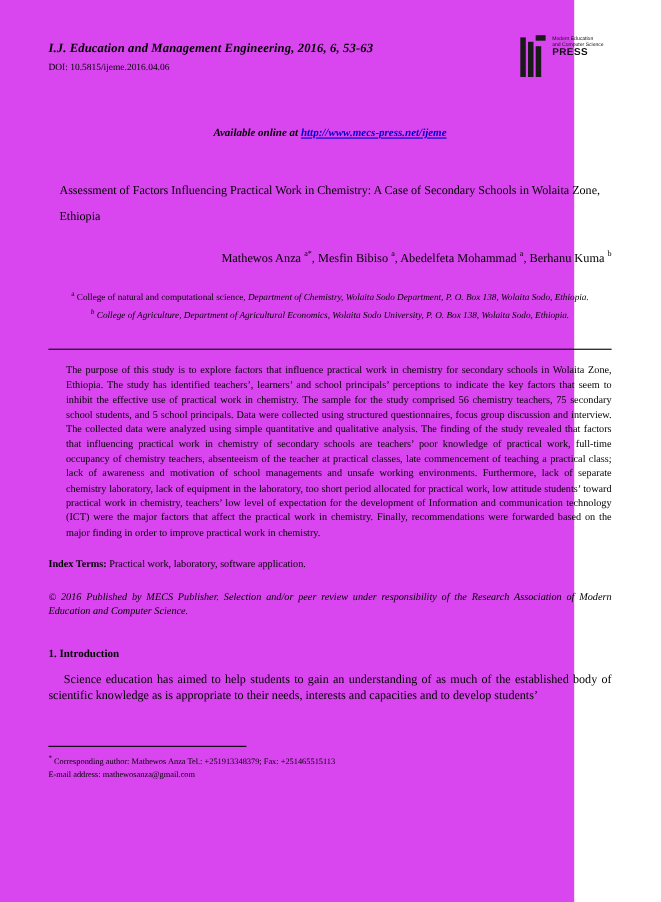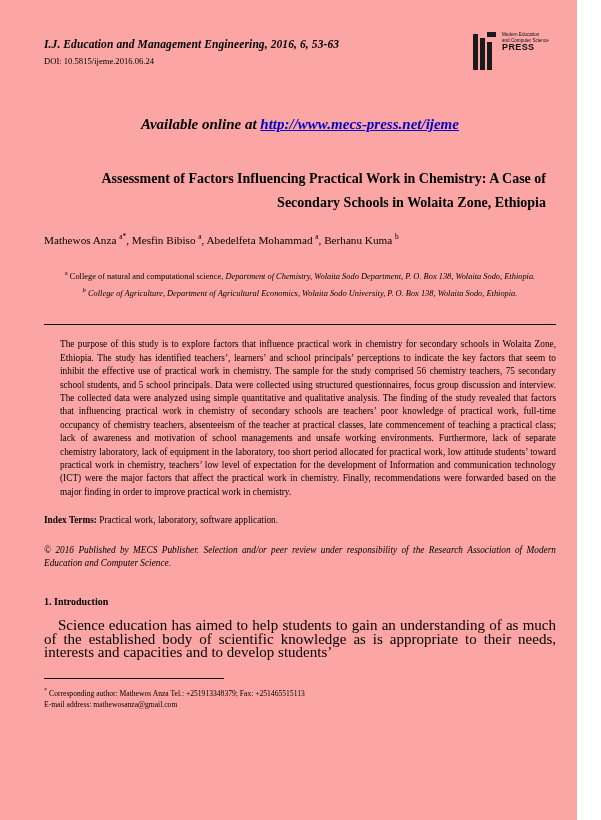--- a/index.html
+++ b/index.html
@@ -11,23 +11,23 @@
     width: 601px;
     height: 820px;
     font-family: "Liberation Serif", serif;
     color: #000000;
     position: relative;
     overflow: hidden;
   }
   .page {
     position: absolute;
     left: 0; top: 0;
-    width: 577px;
+    width: 522px;
     height: 820px;
-    background: #fca5a5;
+    background: #d946ef;
   }
   .content {
     position: absolute;
     left: 44px;
     top: 38px;
     width: 512px;
   }
 
   
   .journal-head {
@@ -77,40 +77,40 @@
   .logo-text .press {
     font-size: 9px;
     font-weight: bold;
     letter-spacing: 0.4px;
     display: block;
     margin-top: 2px;
   }
 
   .available {
     text-align: center;
-    font-size: 15px;
+    font-size: 10px;
     font-style: italic;
     font-weight: bold;
     margin: 26px 0 0 0;
   }
   .available a {
     color: #0000cc;
     text-decoration: underline;
   }
 
   
   h1.paper-title {
-    font-size: 14px;
-    font-weight: bold;
-    text-align: right;
+    font-size: 11px;
+    font-weight: normal;
+    text-align: left;
     line-height: 24px;
     margin: 34px 10px 0 10px;
   }
   .authors {
-    text-align: left;
+    text-align: right;
     font-size: 11.2px;
     margin: 14px 0 0 0;
     line-height: 16px;
   }
   .authors sup { font-size: 7.4px; }
 
   .affil {
     text-align: center;
     font-size: 8.4px;
     line-height: 13px;
@@ -154,21 +154,21 @@
     margin: 16px 0 0 0;
   }
 
   
   h2.section {
     font-size: 10px;
     font-weight: bold;
     margin: 26px 0 0 0;
   }
   .para {
-    font-size: 15px;
+    font-size: 11px;
     line-height: 13.4px;
     text-align: justify;
     margin: 12px 0 0 0;
     text-indent: 14px;
   }
 
   
   .footnote-wrap {
     position: absolute;
     left: 44px;
@@ -189,21 +189,21 @@
   .fn-line sup { font-size: 6.4px; }
 </style>
 </head>
 <body>
 
 <div class="page">
   <div class="content">
 
     <div class="journal-head">
       <p class="journal-title">I.J. Education and Management Engineering, 2016, 6, 53-63</p>
-      <p class="journal-sub">DOI: 10.5815/ijeme.2016.06.24</p>
+      <p class="journal-sub">DOI: 10.5815/ijeme.2016.04.06</p>
 
       <div class="logo-box">
         <span class="logo-mark">
           <span class="bar" style="top:2px;height:36px;left:1px;"></span>
           <span class="bar" style="top:6px;height:32px;left:8px;"></span>
           <span class="bar" style="top:10px;height:28px;left:15px;"></span>
           <span class="bar" style="top:0px;height:5px;left:15px;width:9px;"></span>
         </span>
         <span class="logo-text">
           <span>Modern Education</span><br>

